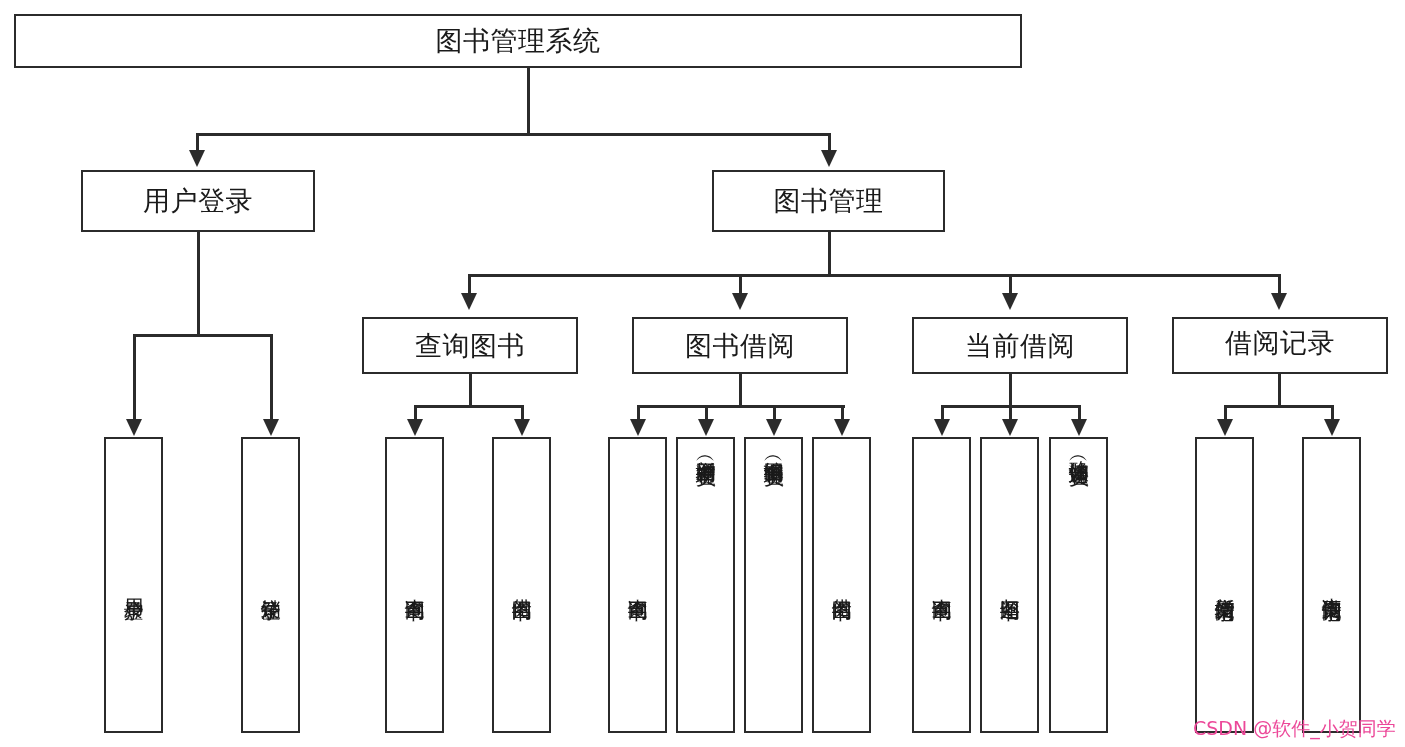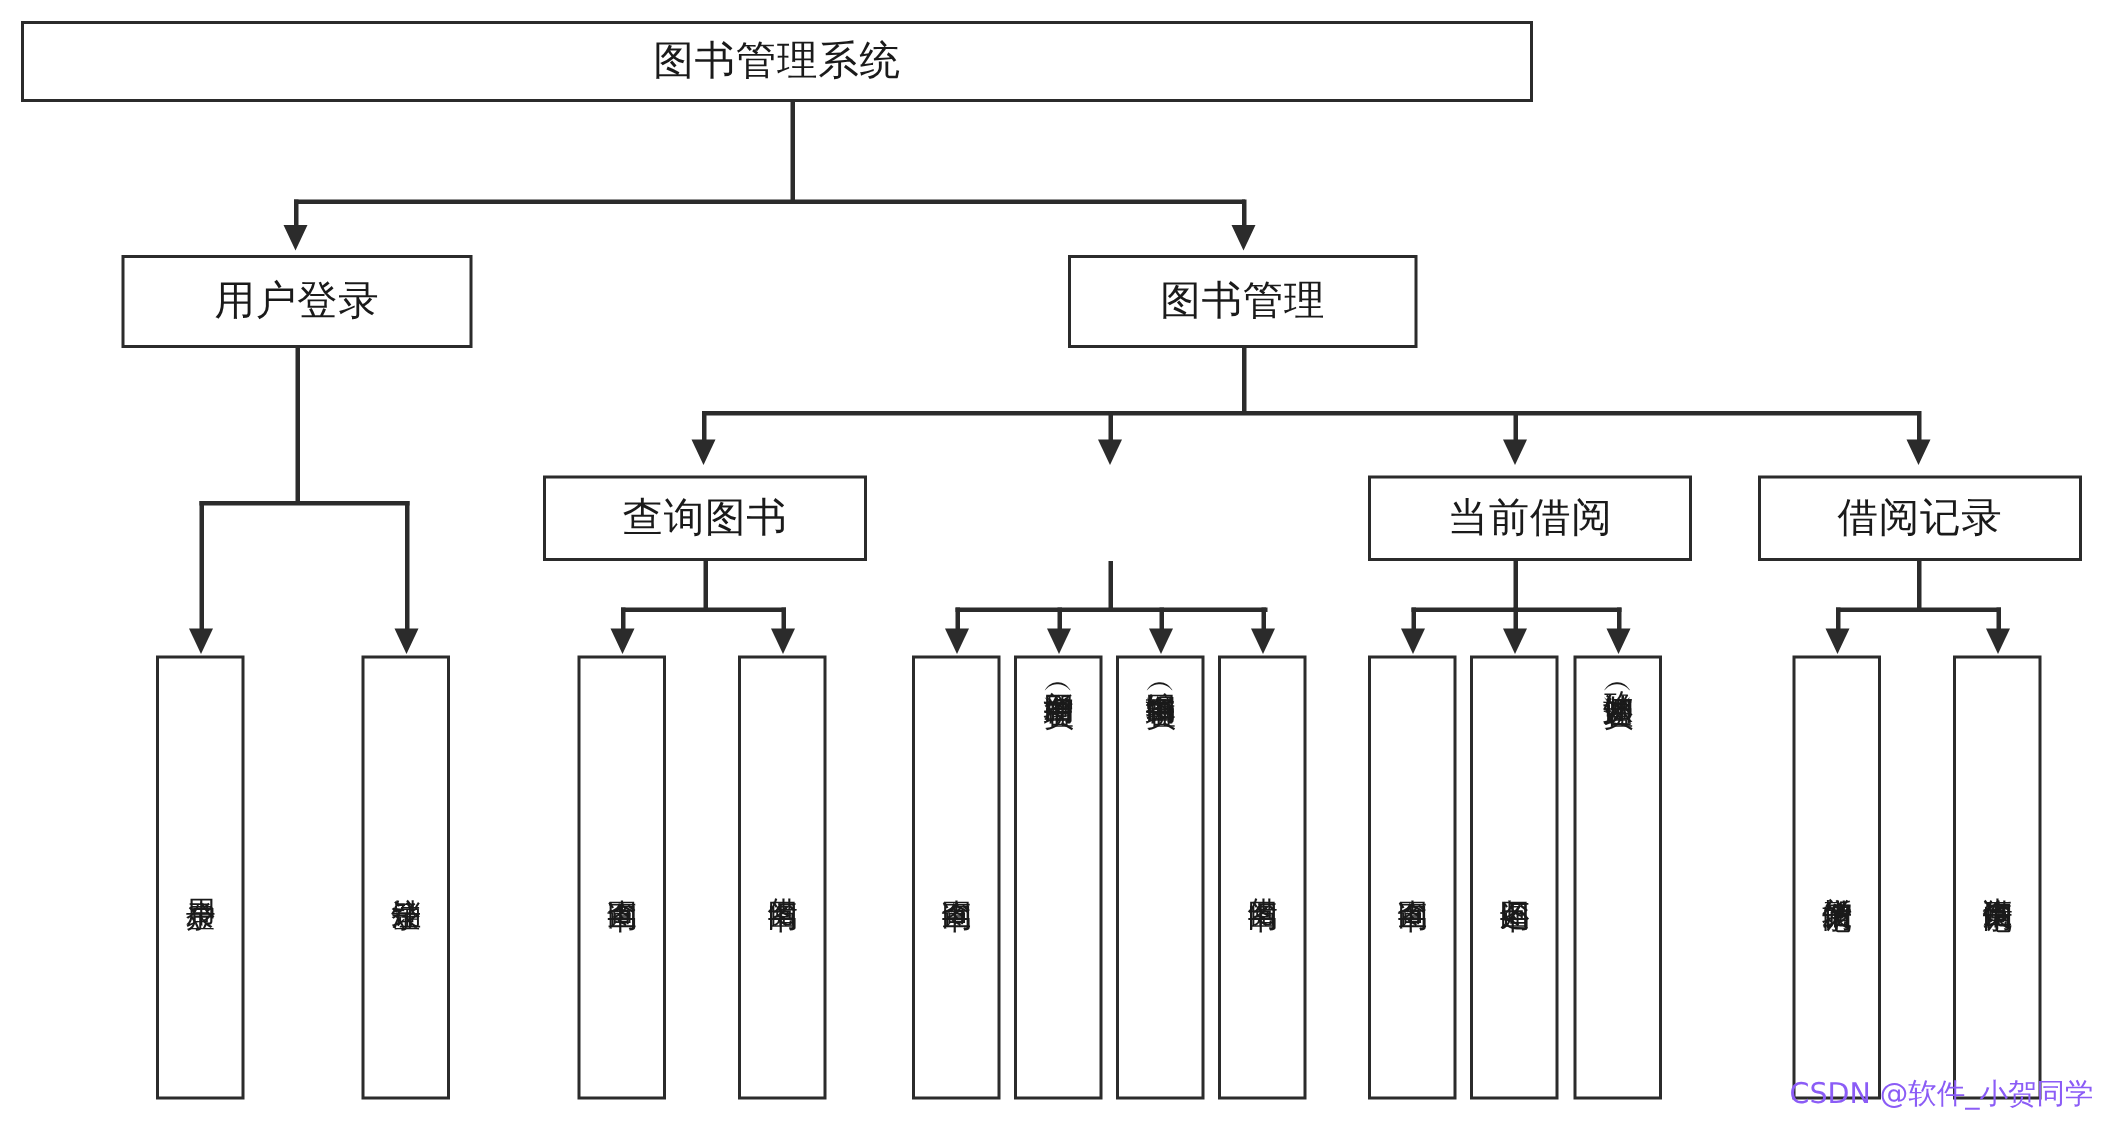--- a/index.html
+++ b/index.html
@@ -65,21 +65,21 @@
     position: absolute;
     width: 0;
     height: 0;
     border-left: 8px solid transparent;
     border-right: 8px solid transparent;
     border-top: 17px solid #2b2b2b;
   }
   .watermark {
     position: absolute;
     font-size: 19px;
-    color: #8b5cf6;
+    color: #ec4899;
     white-space: nowrap;
     user-select: none;
   }
 </style>
 </head>
 <body>
 
 <div id="diagram-root">
 
   <div class="node h" style="left:14px; top:14px; width:1008px; height:54px;">
@@ -122,24 +122,27 @@
 
   <div class="edge v-line" style="left:1009px; top:274px; height:20px;"></div>
   <div class="arrow" style="left:1002px; top:293px;"></div>
 
   <div class="edge v-line" style="left:1278px; top:274px; height:20px;"></div>
   <div class="arrow" style="left:1271px; top:293px;"></div>
 
   <div class="node h" style="left:362px; top:317px; width:216px; height:57px;">
     <span class="node-label">查询图书</span>
   </div>
+  <div class="node h" style="left:632px; top:317px; width:216px; height:57px;">
+    <span class="node-label">图书借阅</span>
+  </div>
   <div class="node h" style="left:912px; top:317px; width:216px; height:57px;">
     <span class="node-label">当前借阅</span>
   </div>
-  <div class="node h" style="left:1172px; top:317px; width:216px; height:57px;">
+  <div class="node h" style="left:1172px; top:317px; width:216px; height:57px;font-family:Liberation Mono, monospace;">
     <span class="node-label">借阅记录</span>
   </div>
 
   <div class="edge v-line" style="left:469px; top:374px; height:33px;"></div>
   <div class="edge h-line" style="left:414px; top:405px; width:110px;"></div>
   <div class="edge v-line" style="left:414px; top:405px; height:15px;"></div>
   <div class="arrow" style="left:407px; top:419px;"></div>
   <div class="edge v-line" style="left:521px; top:405px; height:15px;"></div>
   <div class="arrow" style="left:514px; top:419px;"></div>
 

